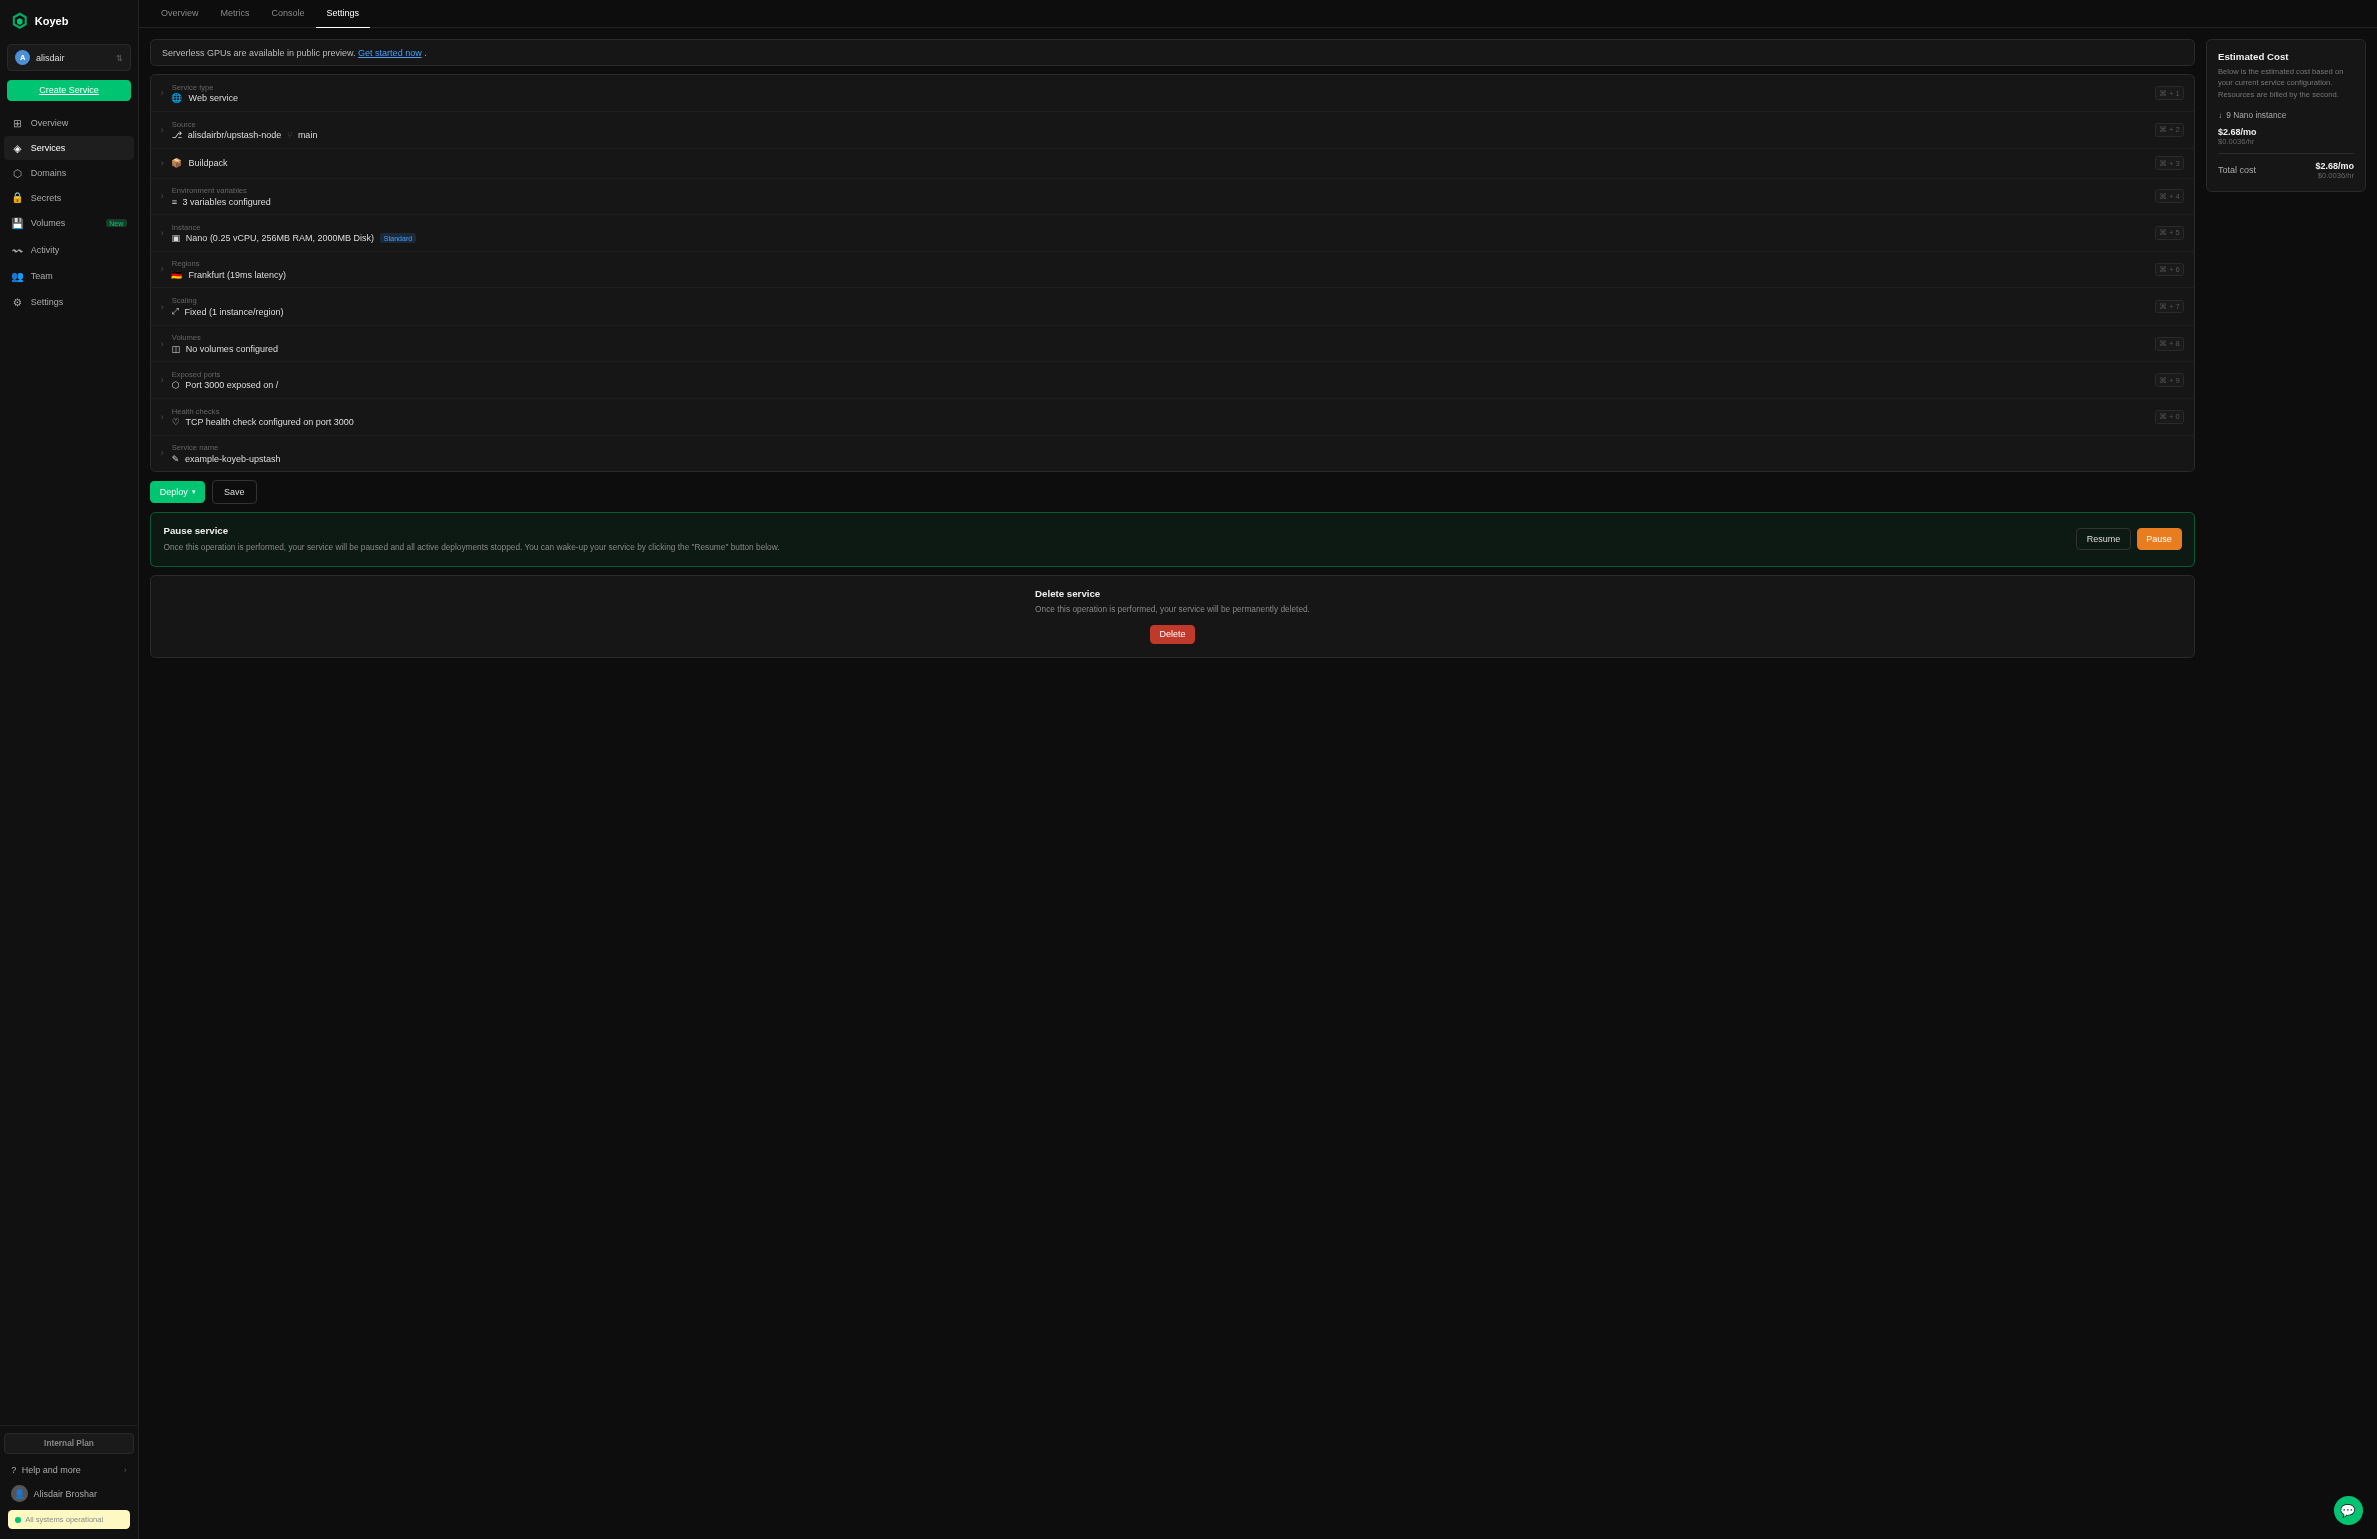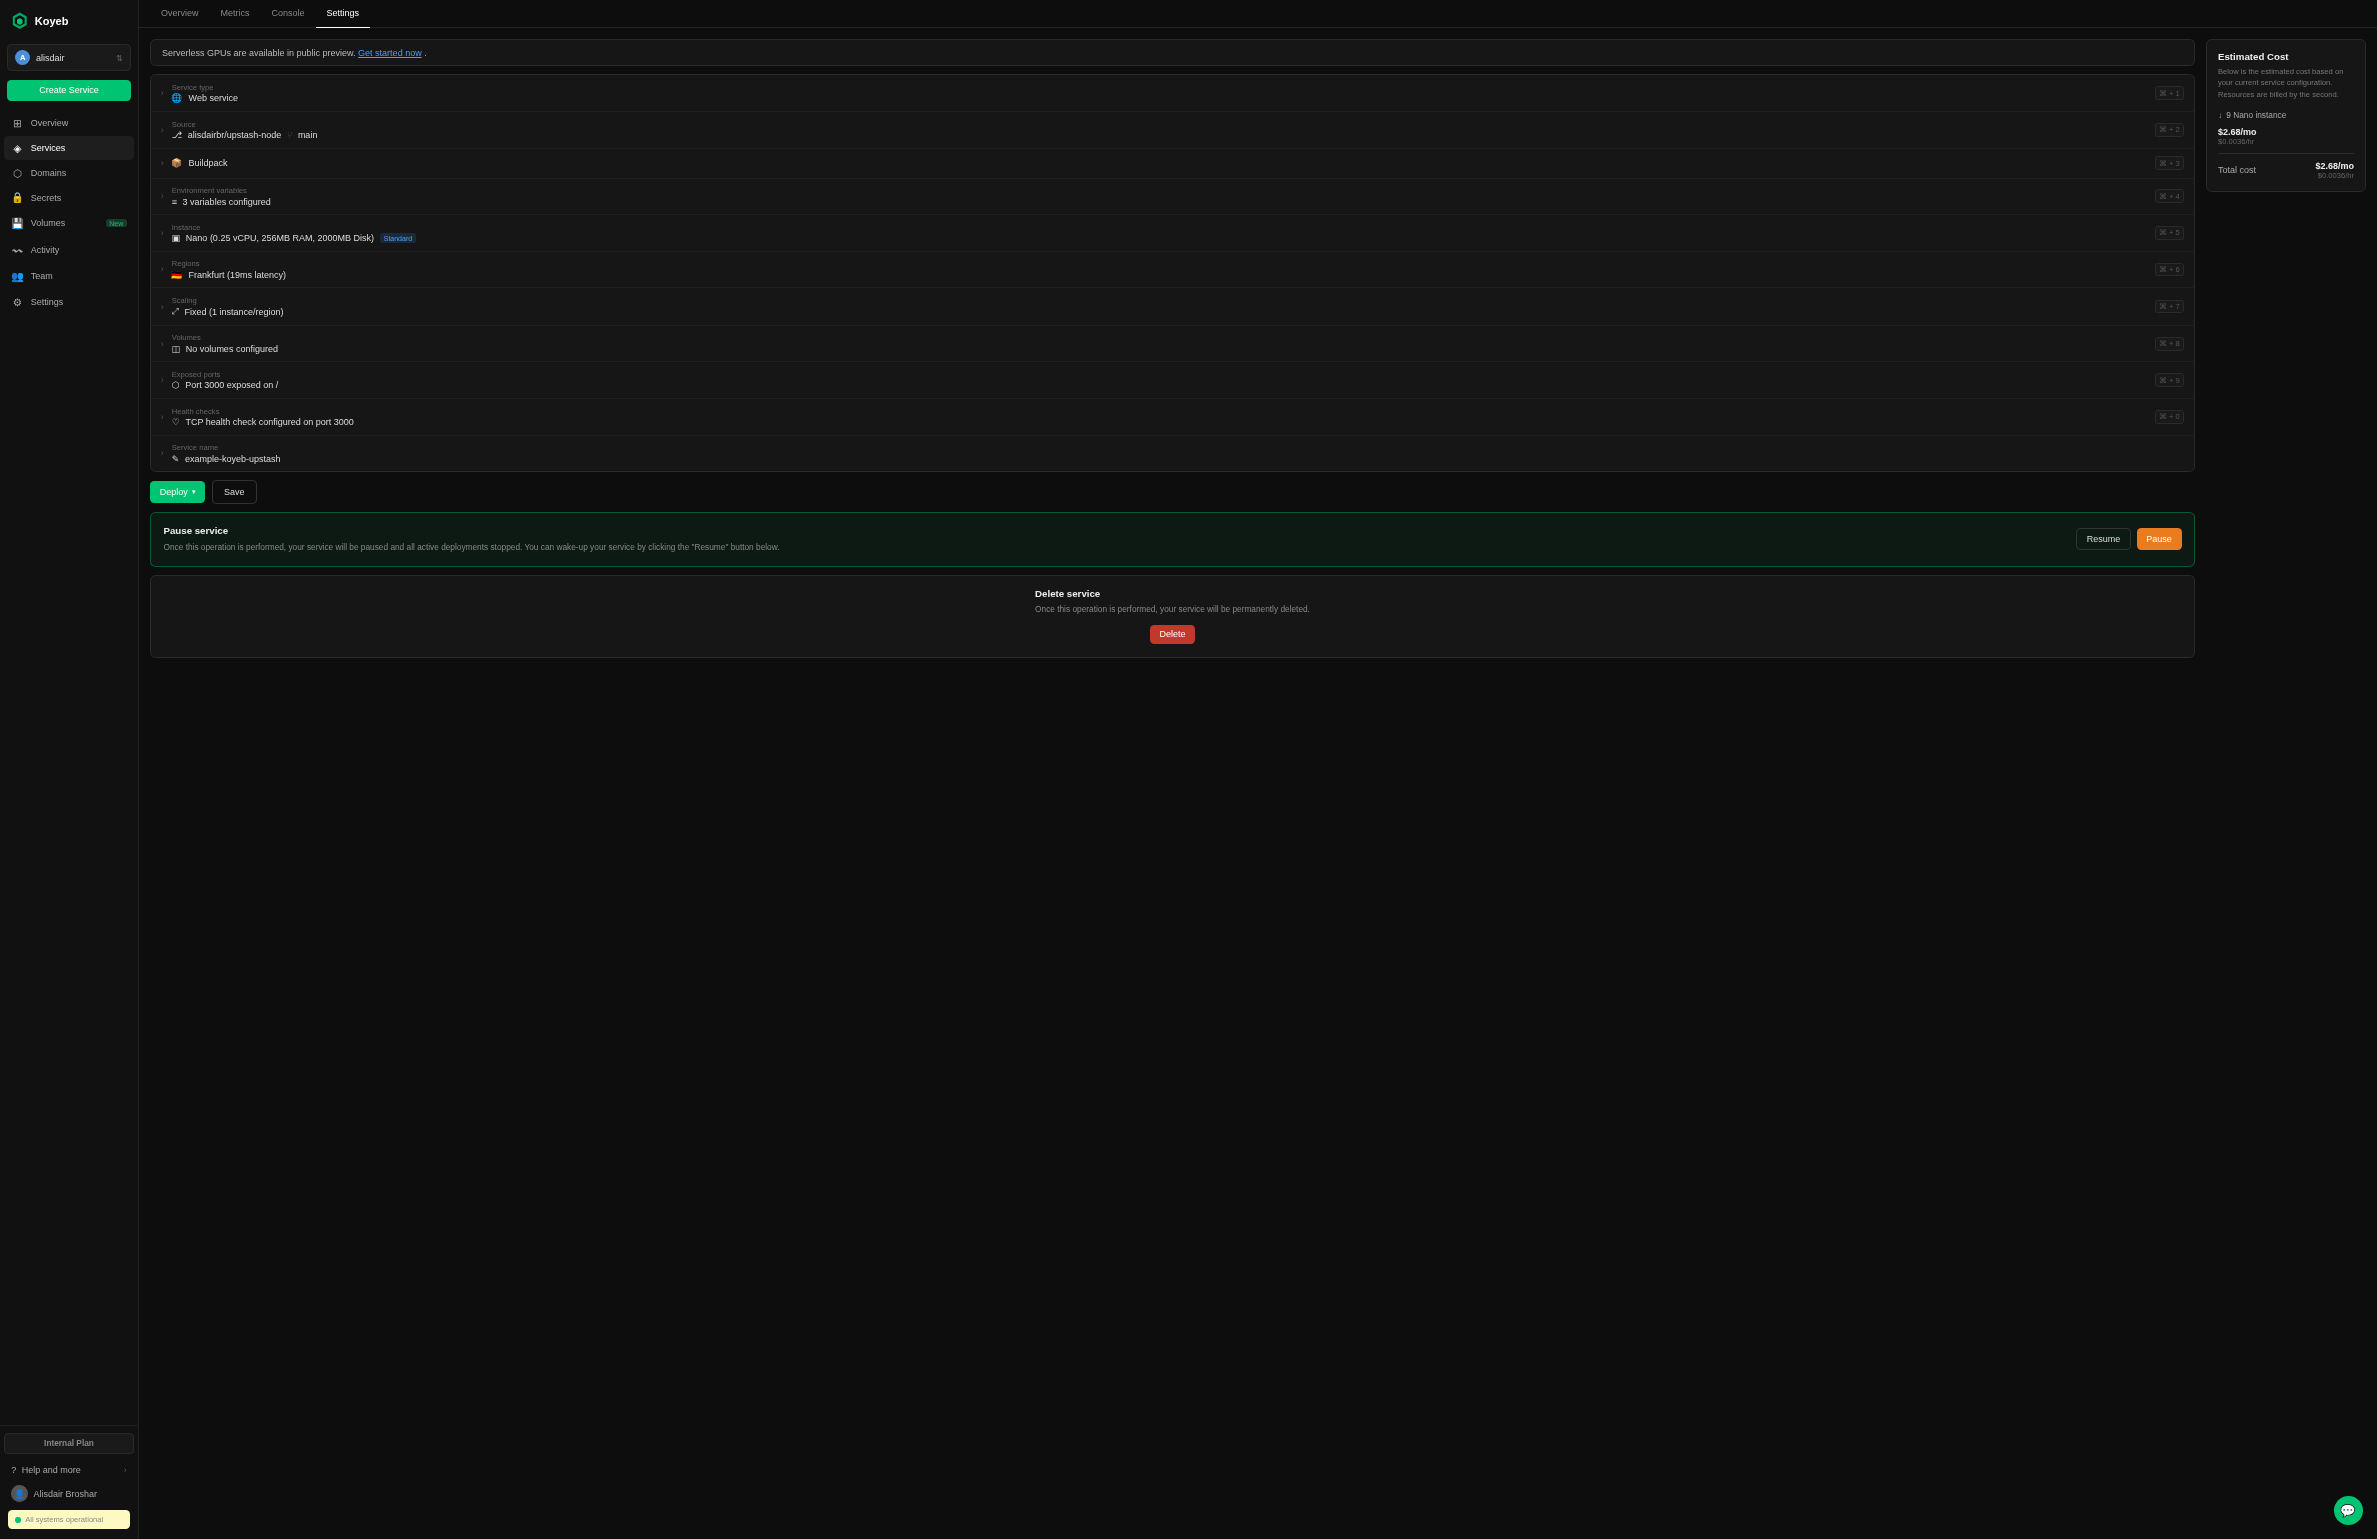--- a/index.html
+++ b/index.html
@@ -79,20 +79,21 @@
       margin: 0 7px 11px;
       background: #00c472;
       color: #fff;
       border: none;
       border-radius: 4.2px;
       padding: 5.6px 9.7px;
       font-size: 9px;
       font-weight: 500;
       cursor: pointer;
       text-align: center;
+      text-decoration: underline;
     }
     .sidebar-nav {
       flex: 1;
       padding: 0 4.2px;
     }
     .nav-item {
       display: flex;
       align-items: center;
       gap: 7px;
       padding: 5.6px 7px;

